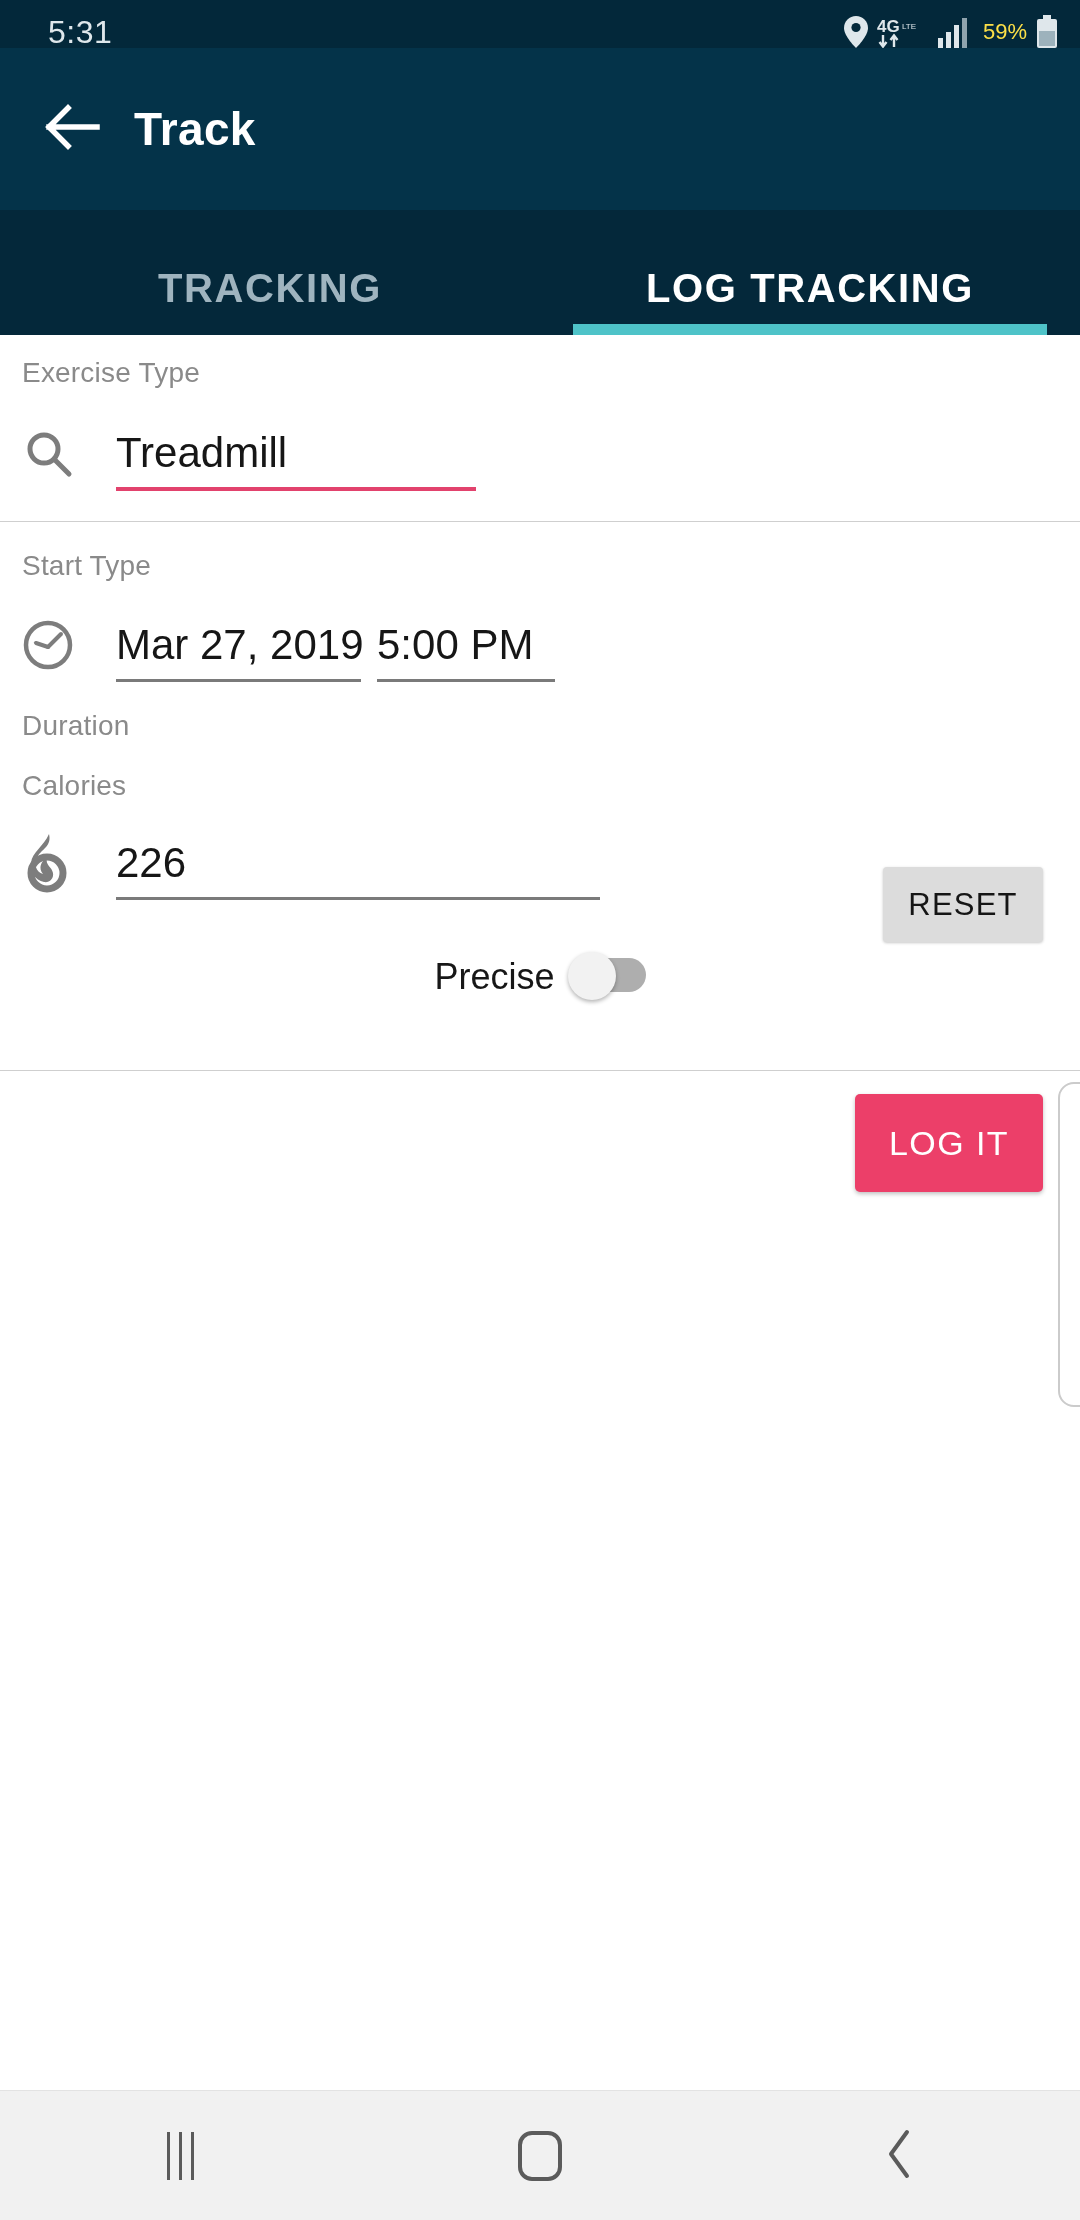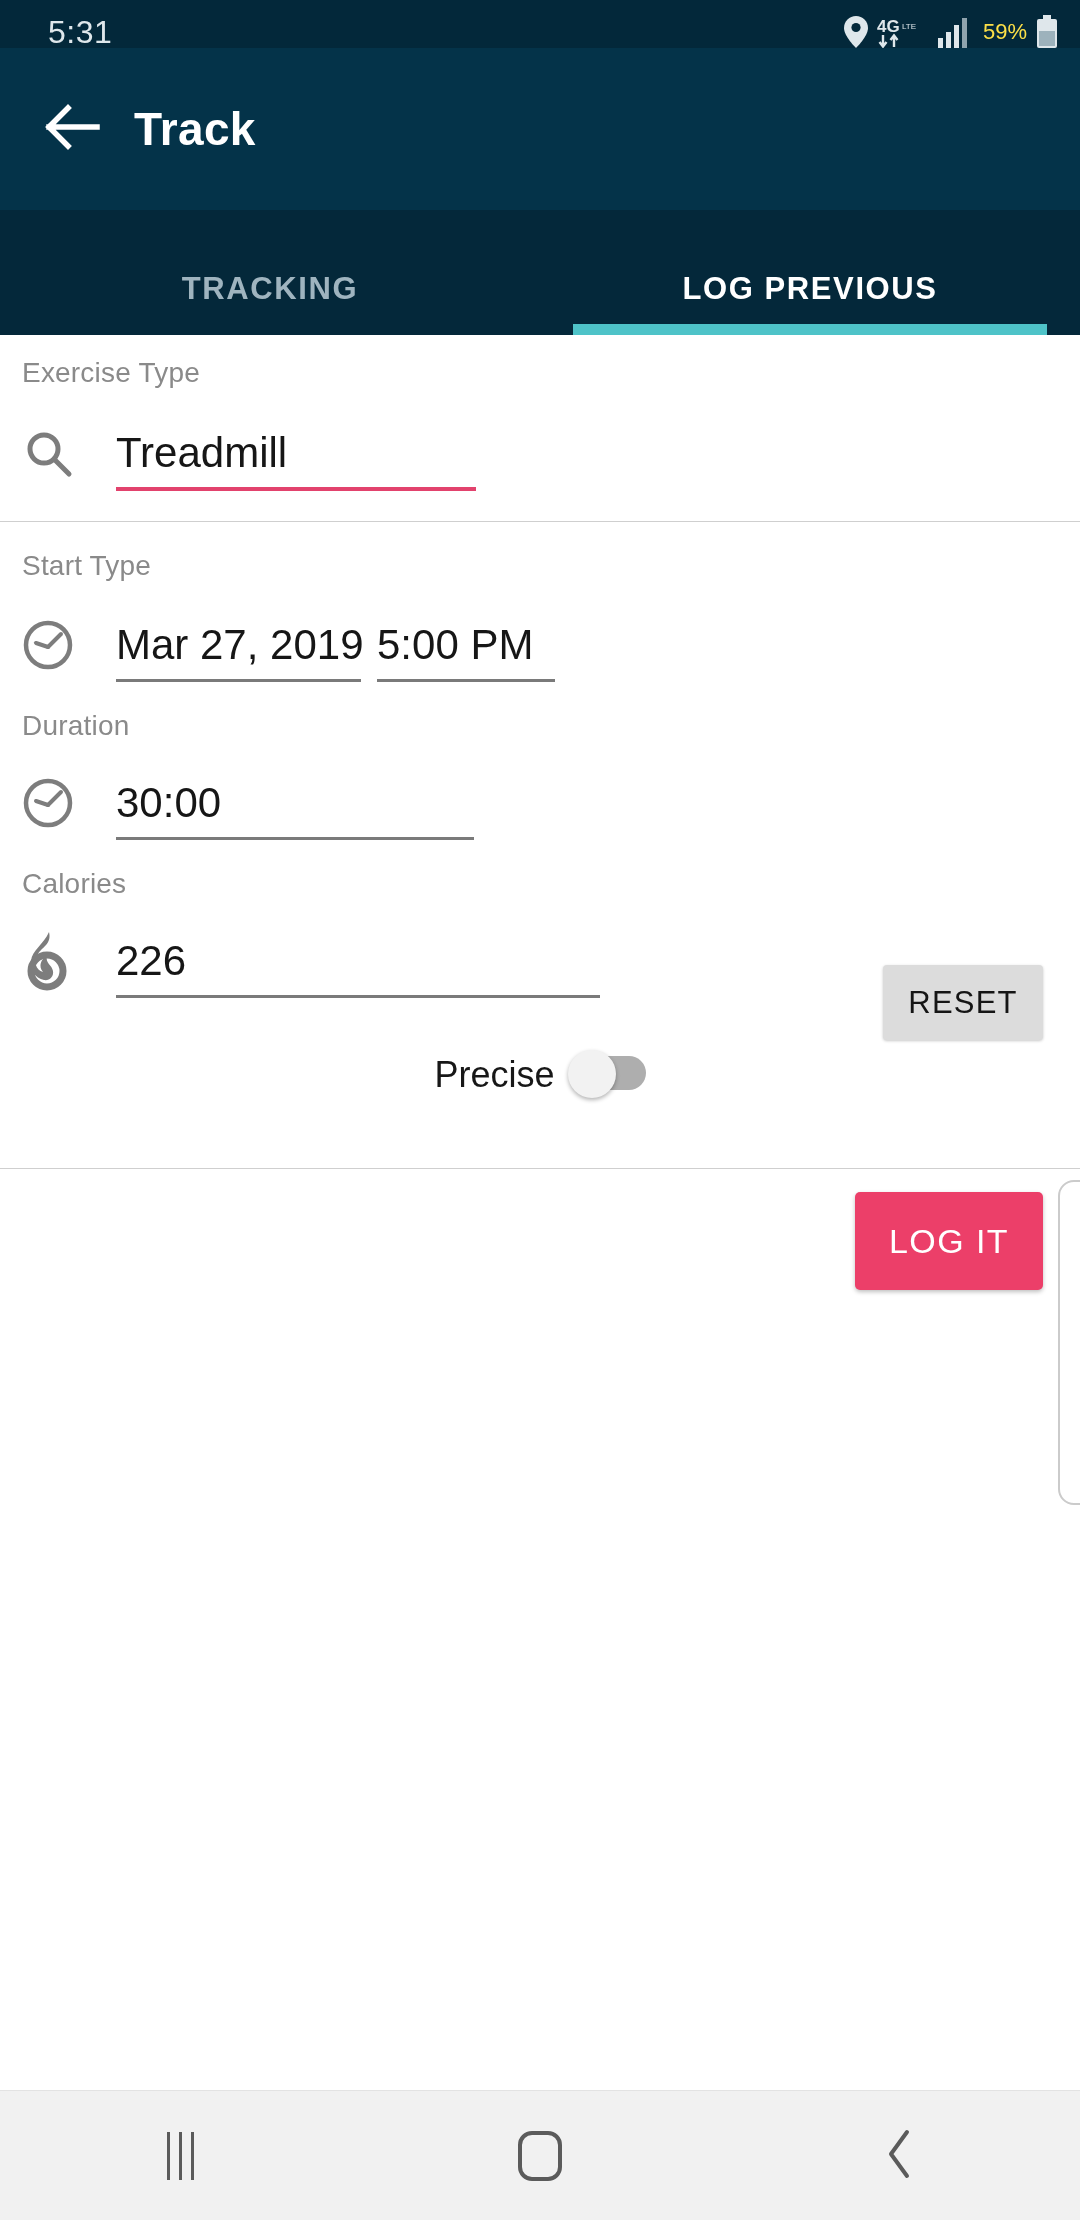--- a/index.html
+++ b/index.html
@@ -44,21 +44,21 @@
     position: absolute; left: 0; top: 210px; width: 1080px; height: 125px;
     background: #04283a;
     display: flex;
   }
   .tab {
     flex: 1 1 50%; position: relative;
     display: flex; align-items: center; justify-content: center;
     cursor: pointer;
   }
   .tab-label {
-    font-size: 31px; font-weight: bold; letter-spacing: 1.6px;
+    font-size: 40px; font-weight: bold; letter-spacing: 1.6px;
     padding-bottom: 12px;
     margin-top: 44px;
   }
   .tab.inactive .tab-label { color: #9fb4bf; }
   .tab.active .tab-label { color: #ffffff; }
   .tab-indicator {
     position: absolute; left: 0; right: 0; bottom: 0; height: 11px;
     background: #4ec3c8;
     margin: 0 33px;
   }
@@ -236,21 +236,21 @@
       </span>
     </div>
     <div class="appbar-title">Track</div>
   </div>
 
   <div class="tabbar">
     <div class="tab inactive">
       <span class="tab-label">TRACKING</span>
     </div>
     <div class="tab active">
-      <span class="tab-label">LOG PREVIOUS</span>
+      <span class="tab-label">LOG TRACKING</span>
       <span class="tab-indicator"></span>
     </div>
   </div>
 
   <div class="content">
 
     <div class="section sec-exercise">
       <div class="field-label">Exercise Type</div>
       <div class="field-row">
         <div class="icon-slot">
@@ -281,32 +281,20 @@
           <span class="input-value">Mar 27, 2019</span>
         </div>
         <div class="underline-input in-time">
           <span class="input-value">5:00 PM</span>
         </div>
       </div>
     </div>
 
     <div class="section sec-duration">
       <div class="field-label">Duration</div>
-      <div class="field-row">
-        <div class="icon-slot">
-          <svg width="56" height="56" viewBox="0 0 56 56">
-            <circle cx="28" cy="28" r="22" stroke="#7d7d7d" stroke-width="4.5" fill="none"></circle>
-            <path d="M28 30 L41 17" stroke="#7d7d7d" stroke-width="4" stroke-linecap="round"></path>
-            <path d="M28 30 L16 26" stroke="#7d7d7d" stroke-width="4" stroke-linecap="round"></path>
-          </svg>
-        </div>
-        <div class="underline-input in-duration">
-          <span class="input-value">30:00</span>
-        </div>
-      </div>
     </div>
 
     <div class="section sec-cal">
       <div class="field-label">Calories</div>
       <div class="field-row">
         <div class="icon-slot">
           <svg width="52" height="62" viewBox="0 0 52 62">
             <path d="M27 2 C30 14 20 17 16 24 C11 32 14 40 21 42 C16 36 19 29 25 26 C23 33 30 35 31 41 C32 47 27 51 22 50 C13 48 8 40 9 31 C10 20 22 14 27 2 Z" fill="#7d7d7d"></path>
             <circle cx="25" cy="41" r="16" fill="none" stroke="#7d7d7d" stroke-width="7"></circle>
           </svg>

